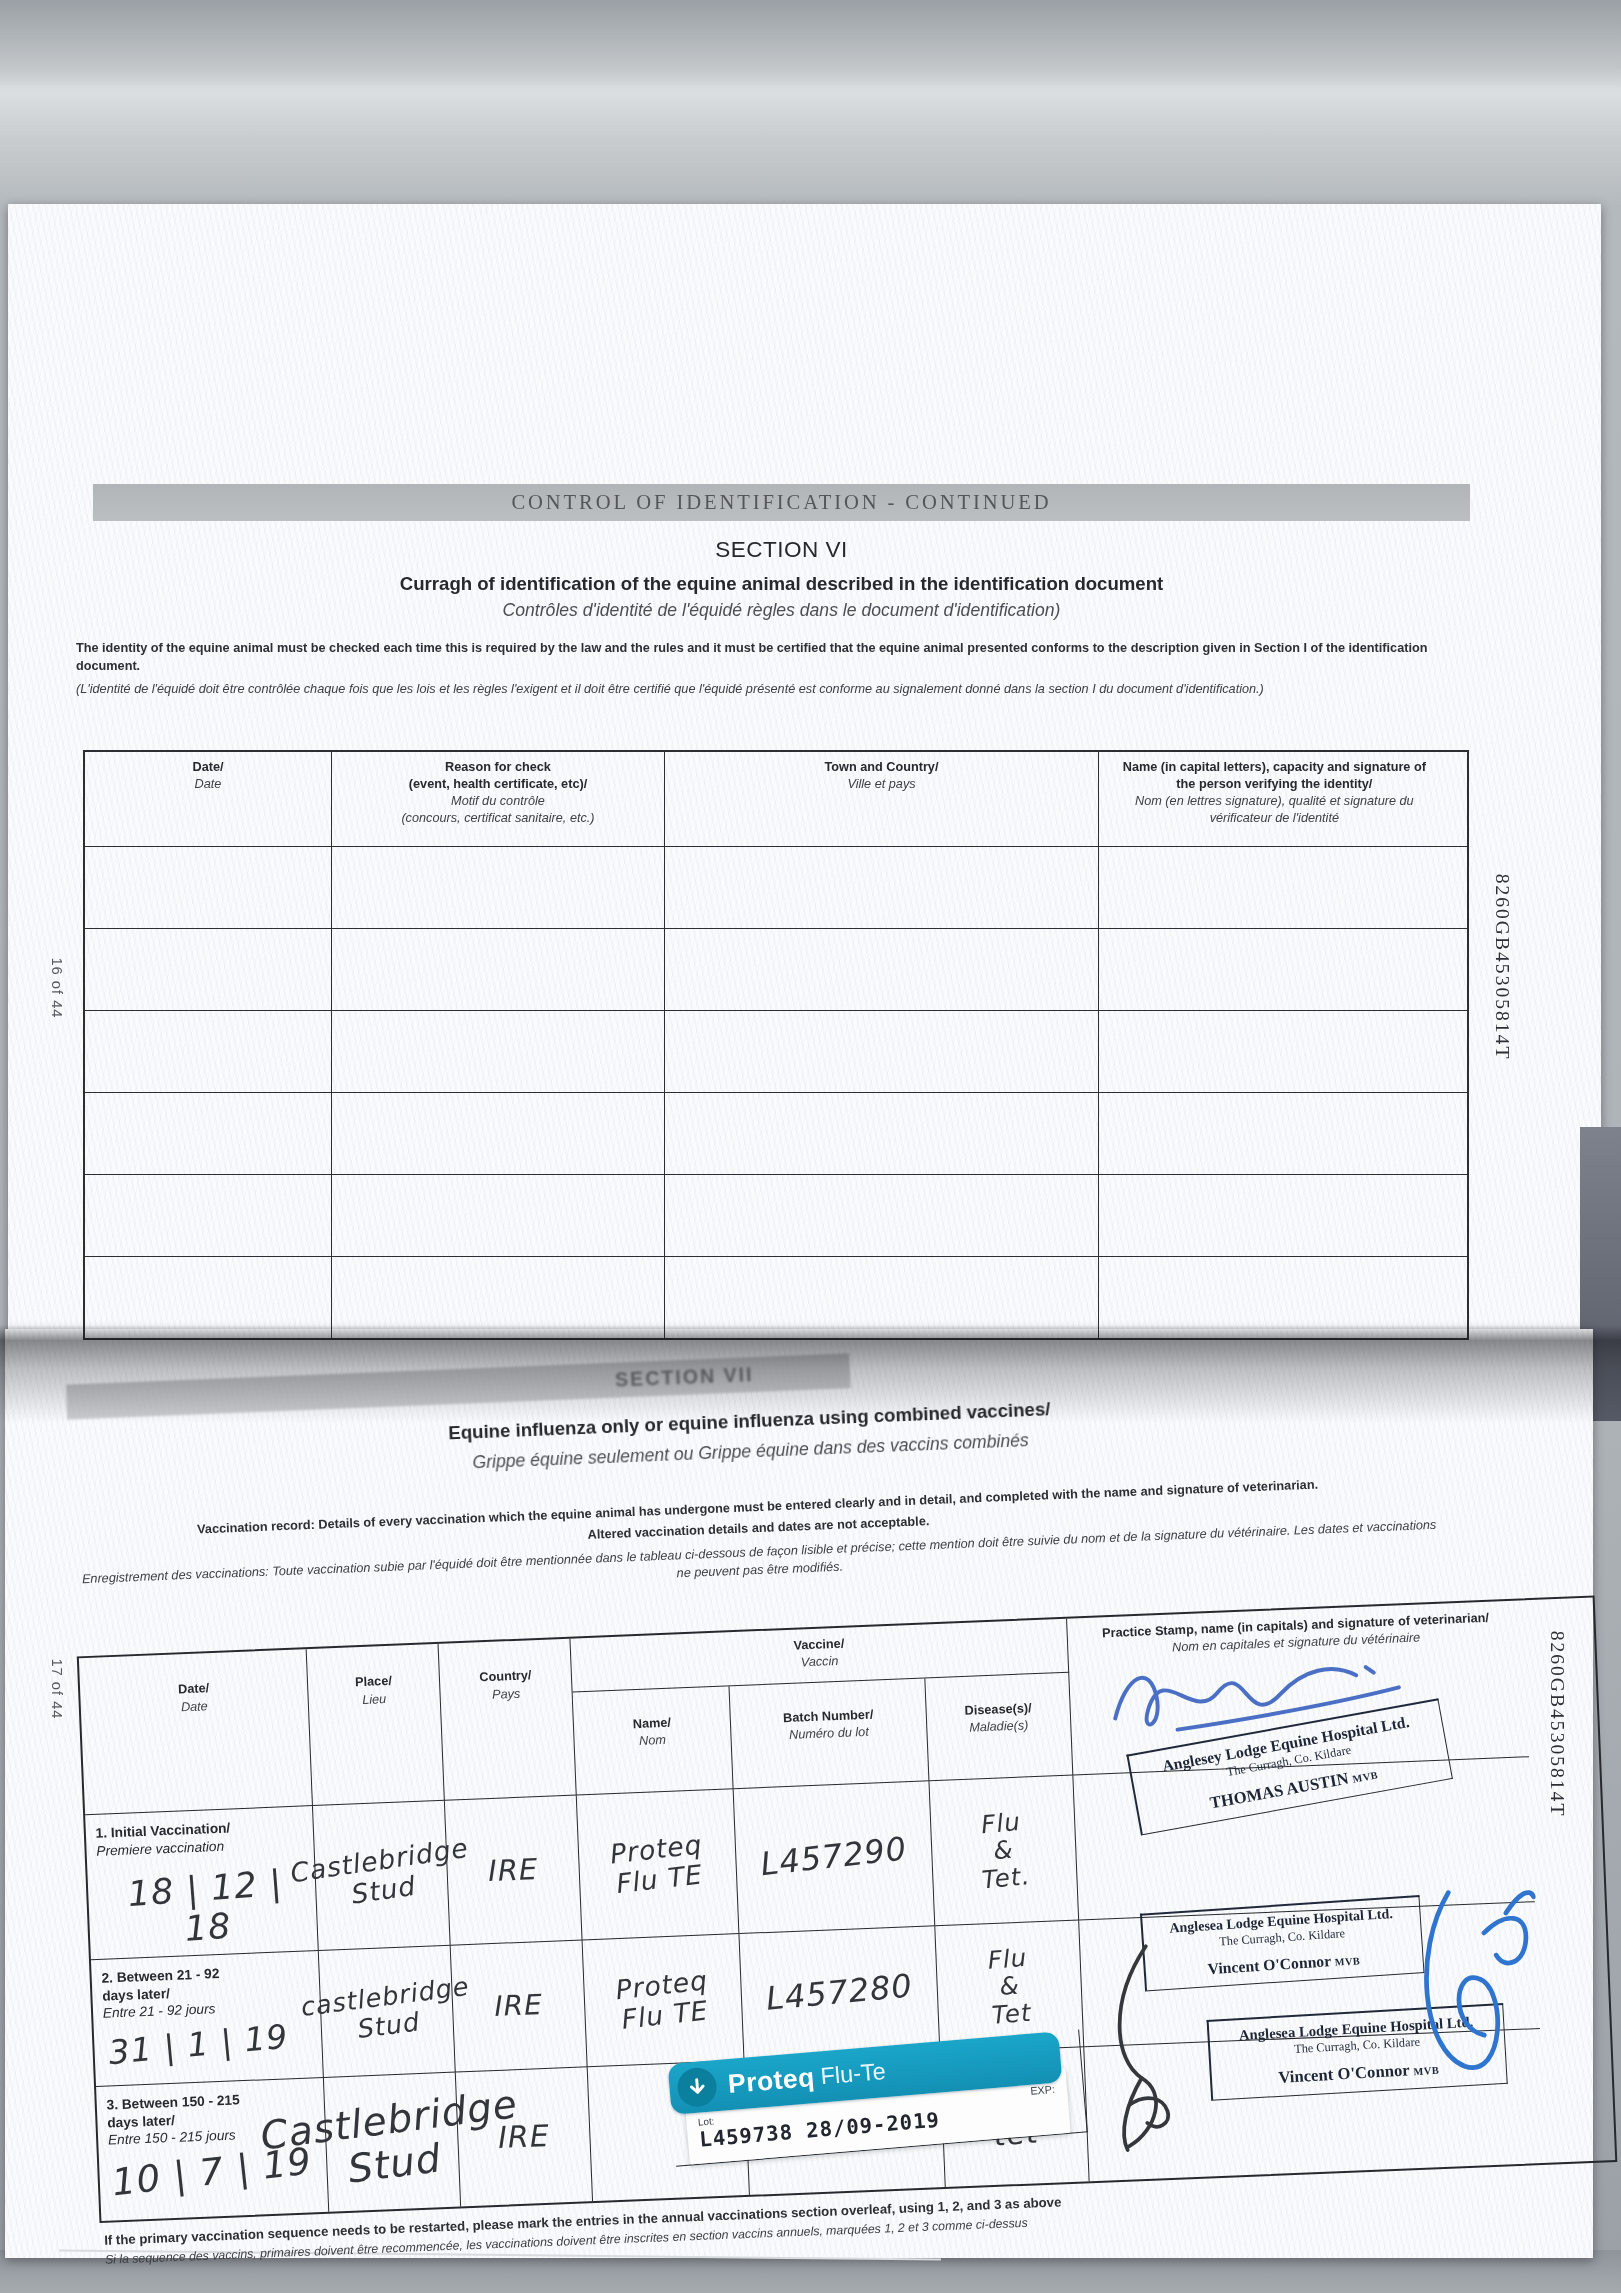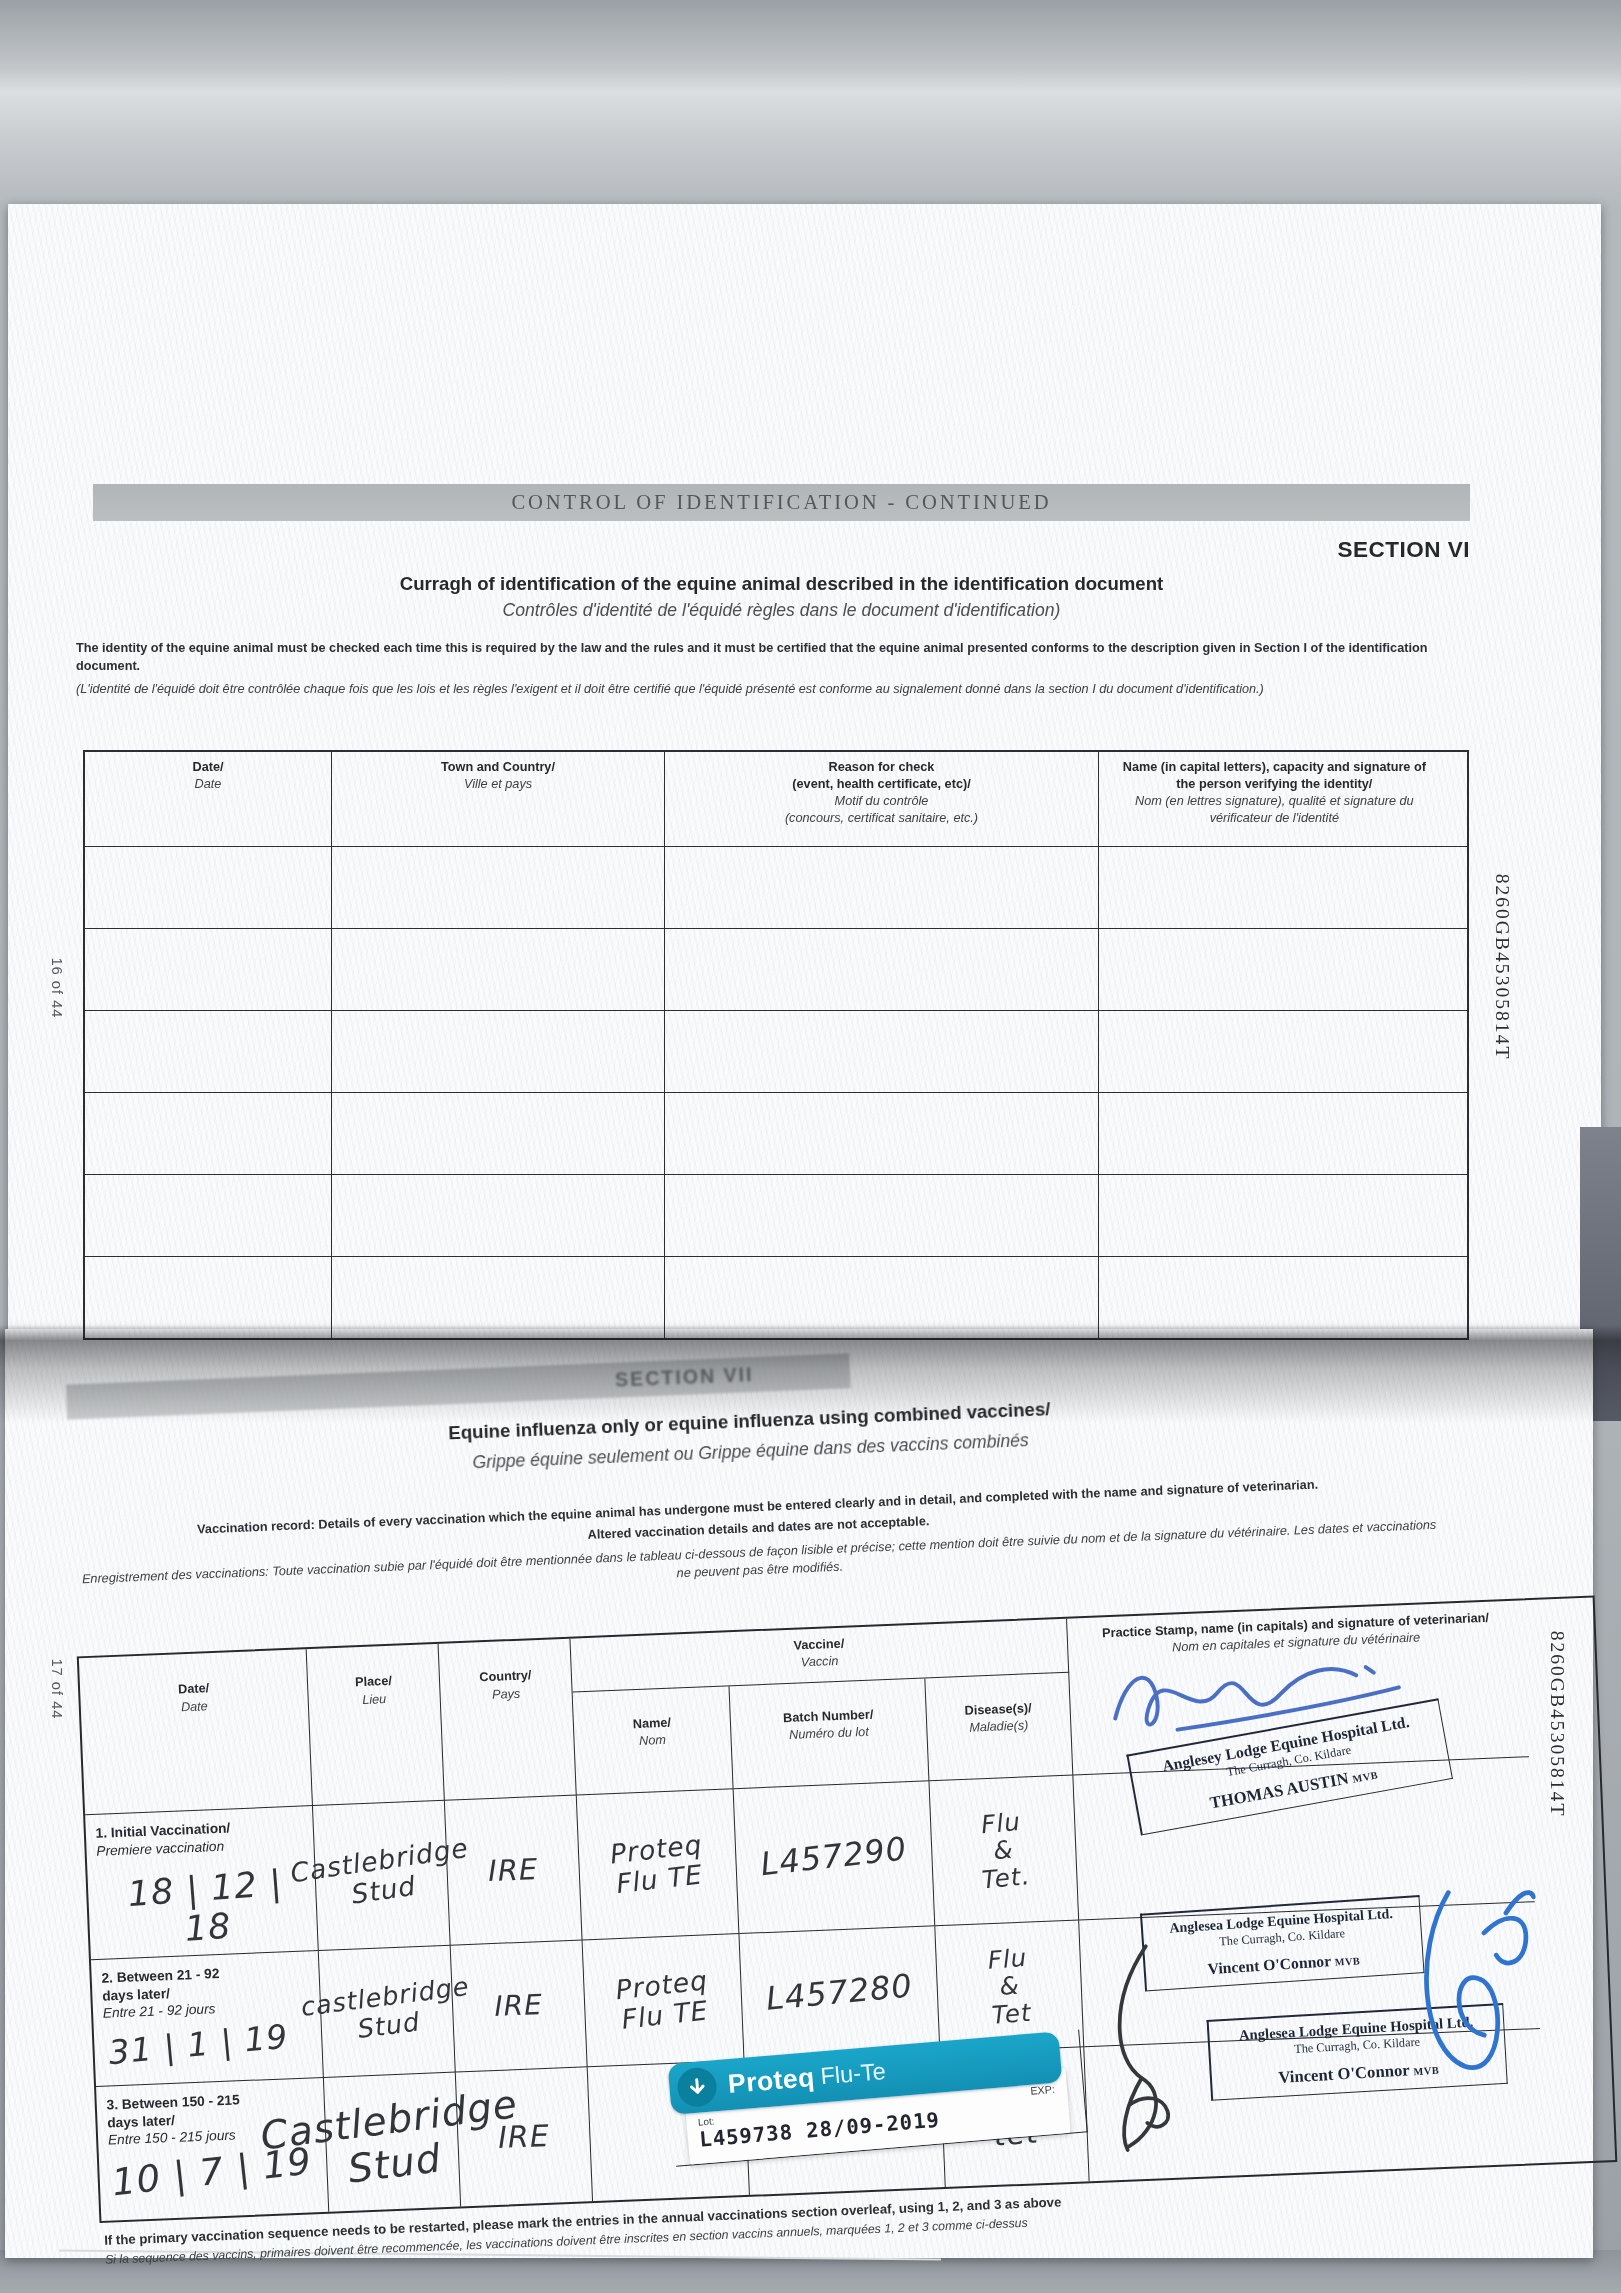--- a/index.html
+++ b/index.html
@@ -8,21 +8,21 @@
        overflow:hidden;}
   .paper{position:absolute;background:#fafbfc;box-shadow:0 2.9px 9.8px rgba(30,33,38,.45);}
   .paper::after{content:"";position:absolute;inset:0;pointer-events:none;
        background:repeating-linear-gradient(78deg,rgba(120,135,165,.05) 0 2px,transparent 2px 5.9px),
                   repeating-linear-gradient(101deg,rgba(120,135,165,.04) 0 1px,transparent 1px 4.9px);}
   .abs{position:absolute;}
   .ctr{text-align:center;}
   .banner{background:linear-gradient(to bottom,#b2b5b7,#bcbfc1);color:#54575a;
        font-family:"Liberation Serif",serif;letter-spacing:2.9px;font-size:20.6px;
        display:flex;align-items:center;justify-content:center;}
-  .h-section{font-weight:bold;font-size:22.5px;color:#26292c;letter-spacing:0.5px;text-align:right;}
+  .h-section{font-weight:normal;font-size:22.5px;color:#26292c;letter-spacing:0.5px;}
   .h-title{font-weight:bold;font-size:18.6px;color:#26292c;}
   .h-title-fr{font-style:italic;font-size:17.6px;color:#4b4f53;}
   .smallp{font-size:12.7px;line-height:1.45;color:#2c2f33;}
   .smallp.b{font-weight:bold;}
   .smallp.i{font-style:italic;color:#3c4044;}
   .vtx{transform:rotate(90deg);transform-origin:center;color:#3d4145;}
   .code{font-family:"Liberation Serif",serif;font-size:19.6px;letter-spacing:2px;color:#2b2e33;}
   .pageno{font-size:14.7px;color:#55595d;letter-spacing:1px;}
   
   .grid6{display:grid;grid-template-columns:247px 333px 434px 368px;
@@ -83,28 +83,28 @@
 
 <div class="abs smallp b" style="left:76px;top:639px;width:1416px;z-index:5;">The identity of the equine animal must be checked each time this is required by the law and the rules and it must be certified that the equine animal presented conforms to the description given in Section I of the identification document.</div>
 <div class="abs smallp i" style="left:76px;top:680px;width:1402px;z-index:5;">(L'identité de l'équidé doit être contrôlée chaque fois que les lois et les règles l'exigent et il doit être certifié que l'équidé présenté est conforme au signalement donné dans la section I du document d'identification.)</div>
 
 <div class="abs grid6" style="left:83px;top:750px;z-index:5;">
   <div class="th">
     <span class="en">Date/</span>
     <span class="fr">Date</span>
   </div>
   <div class="th">
-    <span class="en">Town and Country/</span>
-    <span class="fr">Ville et pays</span>
-  </div>
-  <div class="th">
     <span class="en">Reason for check
 (event, health certificate, etc)/</span>
     <span class="fr">Motif du contrôle
 (concours, certificat sanitaire, etc.)</span>
+  </div>
+  <div class="th">
+    <span class="en">Town and Country/</span>
+    <span class="fr">Ville et pays</span>
   </div>
   <div class="th" style="padding-left:13.7px;padding-right:31px;">
     <span class="en">Name (in capital letters), capacity and signature of the person verifying the identity/</span>
     <span class="fr">Nom (en lettres signature), qualité et signature du vérificateur de l'identité</span>
   </div>
   <div></div>
     <div></div>
     <div></div>
     <div></div>
   <div></div>

